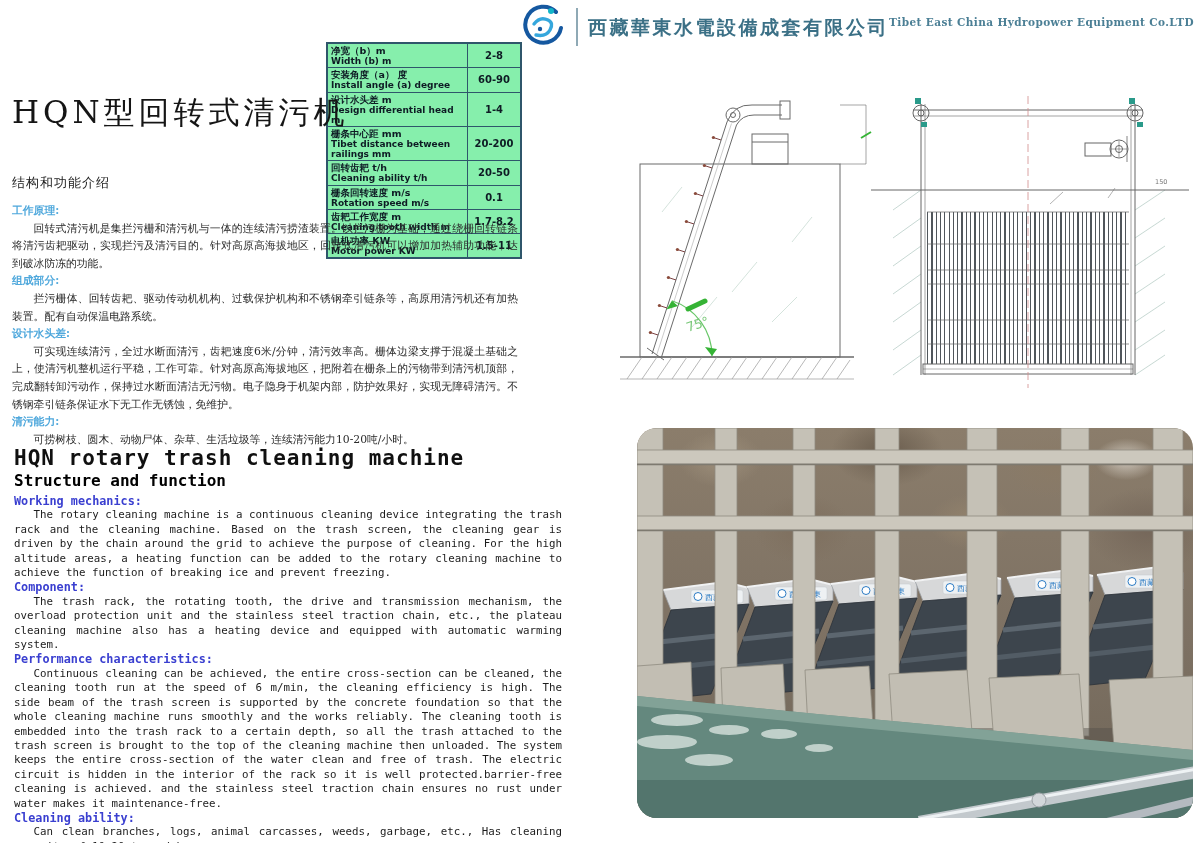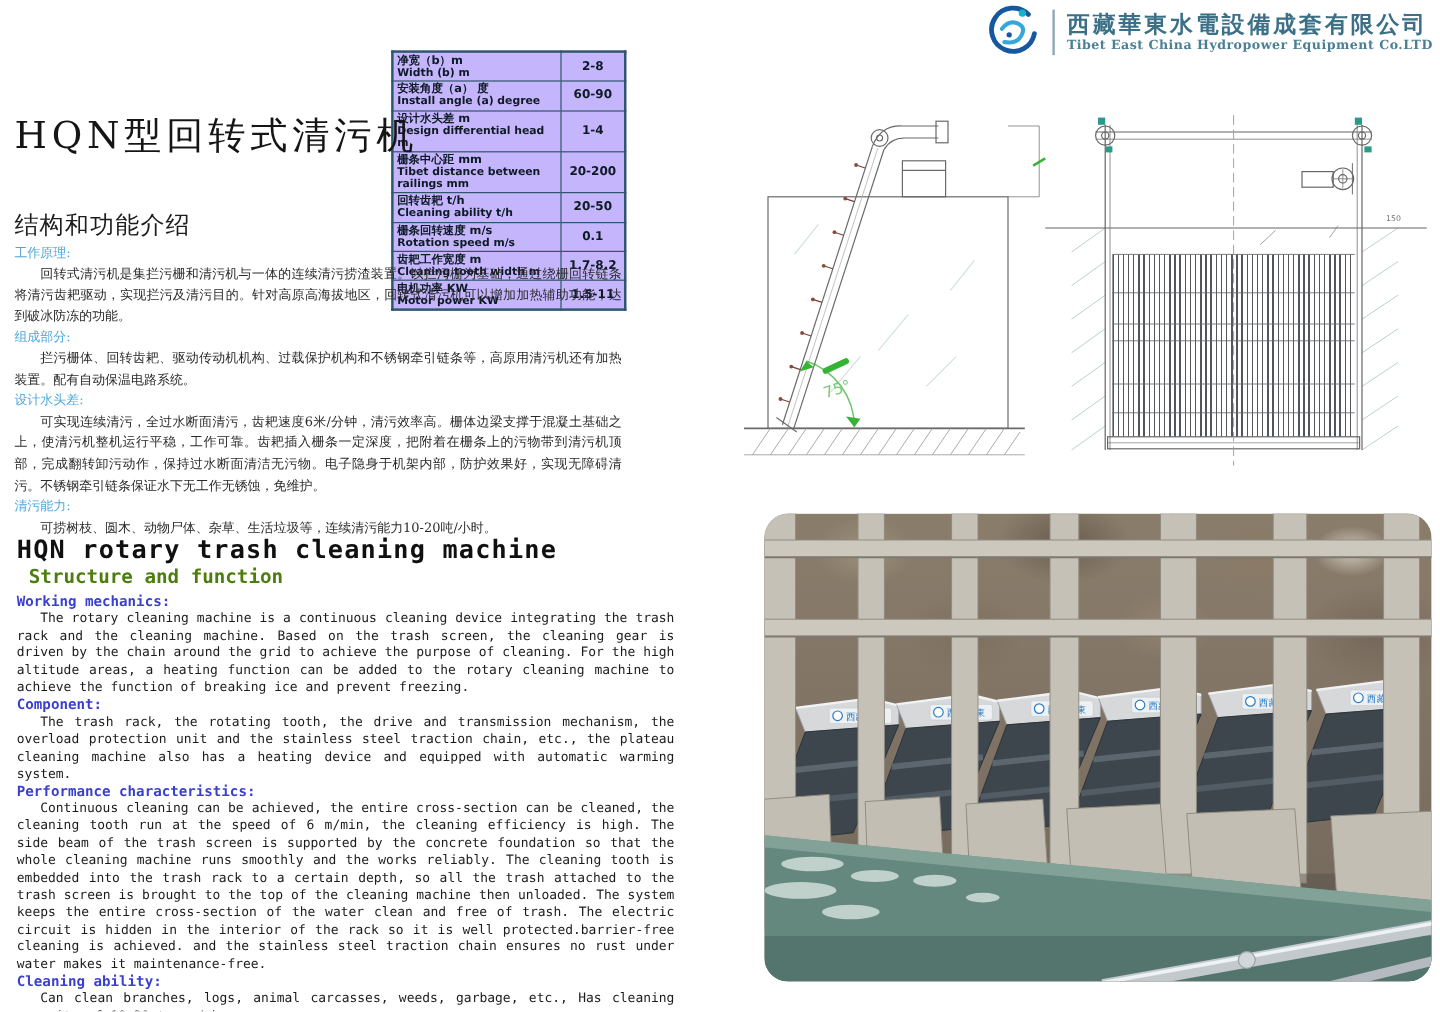--- a/index.html
+++ b/index.html
@@ -2,49 +2,49 @@
 <html><head>
 <meta charset="utf-8">
 <style>
   html,body{margin:0;padding:0;background:#fff;}
   .page{position:relative;width:1200px;height:843px;background:#ffffff;overflow:hidden;
         font-family:"DejaVu Sans",sans-serif;}
 
   
   .header{position:absolute;top:4px;right:6px;display:flex;align-items:center;gap:10px;}
   .logo-divider{width:2px;height:38px;background:#8fa9b5;}
-  .company-text{display:flex;flex-direction:column;justify-content:center;}
+  .company-text{display:flex;flex-direction:row;justify-content:center;}
   .company-cn{font-size:19px;font-weight:bold;color:#3b7086;letter-spacing:2.5px;
               font-family:"DejaVu Serif",serif;line-height:22px;}
   .company-en{font-size:10.5px;font-weight:bold;color:#4b7f95;font-family:"DejaVu Serif",serif;
               letter-spacing:0.4px;line-height:13px;}
 
   
   .spec-table{position:absolute;left:326px;top:42px;width:196px;border-collapse:collapse;
-              background:#c4b5fd;border:2px solid #2f566b;table-layout:fixed;}
+              background:#86efac;border:2px solid #2f566b;table-layout:fixed;}
   .spec-table td{border:1px solid #2f566b;padding:1px 3px;color:#0e1b24;vertical-align:middle;}
   .spec-table .cnl{font-size:9.5px;font-weight:bold;line-height:1.18;}
   .spec-table .enl{font-size:9px;font-weight:bold;line-height:1.12;}
   .spec-table .val{width:46px;text-align:center;font-size:10px;font-weight:bold;}
 
   
   .cn-title{position:absolute;left:12px;top:92px;margin:0;font-size:31px;font-weight:500;
             font-family:"DejaVu Serif",serif;color:#151515;letter-spacing:4px;}
-  .cn-subtitle{position:absolute;left:12px;top:174px;margin:0;font-size:20px;font-weight:500;
+  .cn-subtitle{position:absolute;left:12px;top:174px;margin:0;font-size:13px;font-weight:500;
                font-family:"DejaVu Serif",serif;color:#1d1d1d;letter-spacing:1px;}
   .cn-blocks{position:absolute;left:12px;top:202px;width:506px;font-family:"DejaVu Serif",serif;
              font-size:10.8px;line-height:17.6px;color:#2a2a2a;text-align:justify;}
-  .cn-heading{color:#4fa8dc;font-weight:normal;}
+  .cn-heading{color:#4fa8dc;font-weight:bold;}
   .cn-blocks p{margin:0;text-indent:2em;}
 
   
   .en-title{position:absolute;left:14px;top:446px;margin:0;font-size:21px;font-weight:bold;
             font-family:"DejaVu Sans Mono",monospace;letter-spacing:1px;color:#101010;}
-  .en-subtitle{position:absolute;left:24px;top:471px;margin:0;font-size:16px;font-weight:bold;
-               font-family:"DejaVu Sans Mono",monospace;color:#4d7c0f;}
+  .en-subtitle{position:absolute;left:14px;top:471px;margin:0;font-size:16px;font-weight:bold;
+               font-family:"DejaVu Sans Mono",monospace;color:#000000;}
   .en-blocks{position:absolute;left:14px;top:494px;width:548px;font-family:"DejaVu Sans Mono",monospace;
              font-size:10.8px;line-height:14.4px;color:#1c1c1c;text-align:justify;}
   .en-heading{color:#3a3fd0;font-weight:bold;font-size:11.8px;}
   .en-blocks p{margin:0;text-indent:3ch;}
 
   
   .drawing{position:absolute;}
   .drawing-side{left:602px;top:92px;width:290px;height:312px;}
   .drawing-front{left:865px;top:92px;width:330px;height:312px;}
   .bars-overlay{position:absolute;left:62px;top:120px;width:202px;height:152px;
@@ -145,21 +145,21 @@
   </table>
 
   <h1 class="cn-title">HQN型回转式清污机</h1>
   <h2 class="cn-subtitle">结构和功能介绍</h2>
   <div class="cn-blocks">
     <div class="cn-heading">工作原理:</div>
     <p>回转式清污机是集拦污栅和清污机与一体的连续清污捞渣装置。以拦污栅为基础，通过绕栅回转链条将清污齿耙驱动，实现拦污及清污目的。针对高原高海拔地区，回转式清污机可以增加加热辅助功能，达到破冰防冻的功能。</p>
     <div class="cn-heading">组成部分:</div>
     <p>拦污栅体、回转齿耙、驱动传动机机构、过载保护机构和不锈钢牵引链条等，高原用清污机还有加热装置。配有自动保温电路系统。</p>
     <div class="cn-heading">设计水头差:</div>
-    <p>可实现连续清污，全过水断面清污，齿耙速度6米/分钟，清污效率高。栅体边梁支撑于混凝土基础之上，使清污机整机运行平稳，工作可靠。齿耙插入栅条一定深度，把附着在栅条上的污物带到清污机顶部，完成翻转卸污动作，保持过水断面清洁无污物。电子隐身于机架内部，防护效果好，实现无障碍清污。不锈钢牵引链条保证水下无工作无锈蚀，免维护。</p>
+    <p>可实现连续清污，全过水断面清污，齿耙速度6米/分钟，清污效率高。栅体边梁支撑于混凝土基础之上，使清污机整机运行平稳，工作可靠。针对高原高海拔地区，把附着在栅条上的污物带到清污机顶部，完成翻转卸污动作，保持过水断面清洁无污物。电子隐身于机架内部，防护效果好，实现无障碍清污。不锈钢牵引链条保证水下无工作无锈蚀，免维护。</p>
     <div class="cn-heading">清污能力:</div>
     <p>可捞树枝、圆木、动物尸体、杂草、生活垃圾等，连续清污能力10-20吨/小时。</p>
   </div>
 
   <div class="drawing drawing-side">
     <svg width="290" height="312" viewBox="0 0 290 312">
       <g stroke="#cfe0d8" stroke-width="0.9" fill="none">
         <path d="M60 120L80 95M130 200L155 170M190 150L210 125M90 235L115 205M170 230L195 205"></path>
       </g>
       <g stroke="#6a6a6a" stroke-width="1" fill="none">

